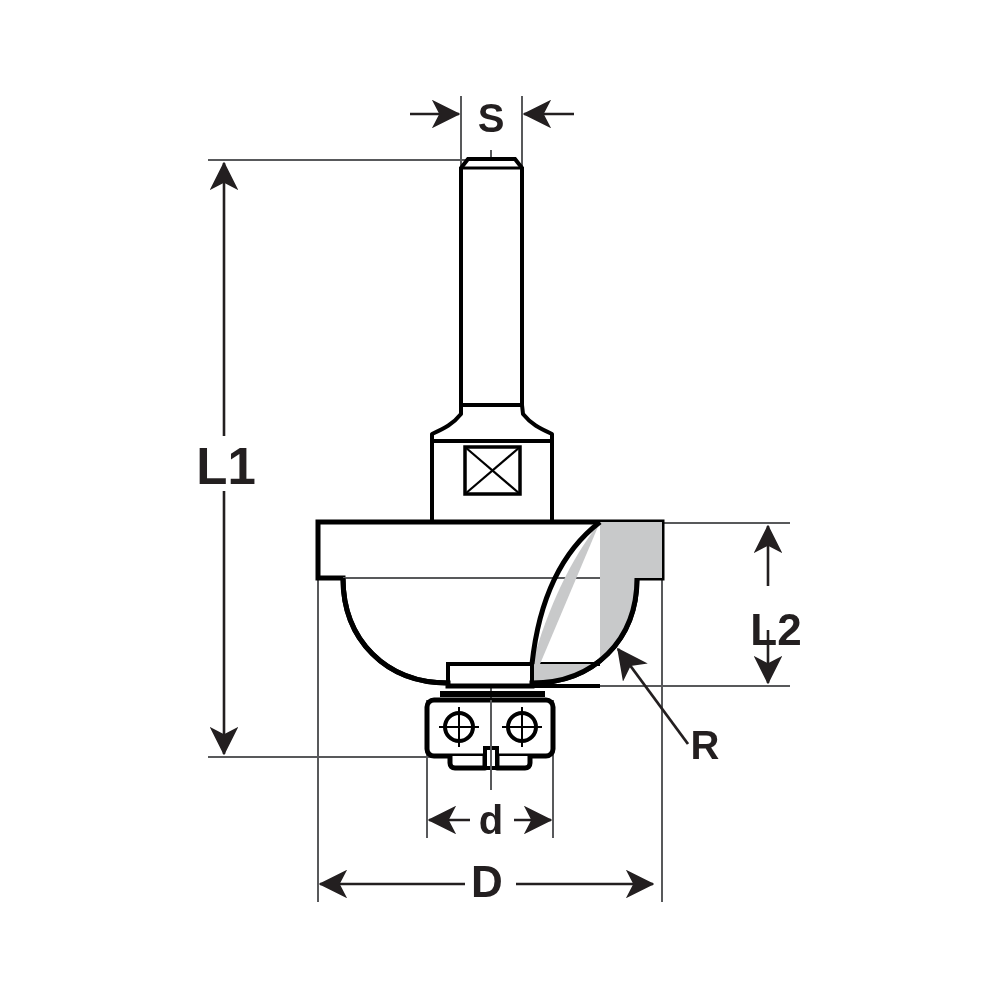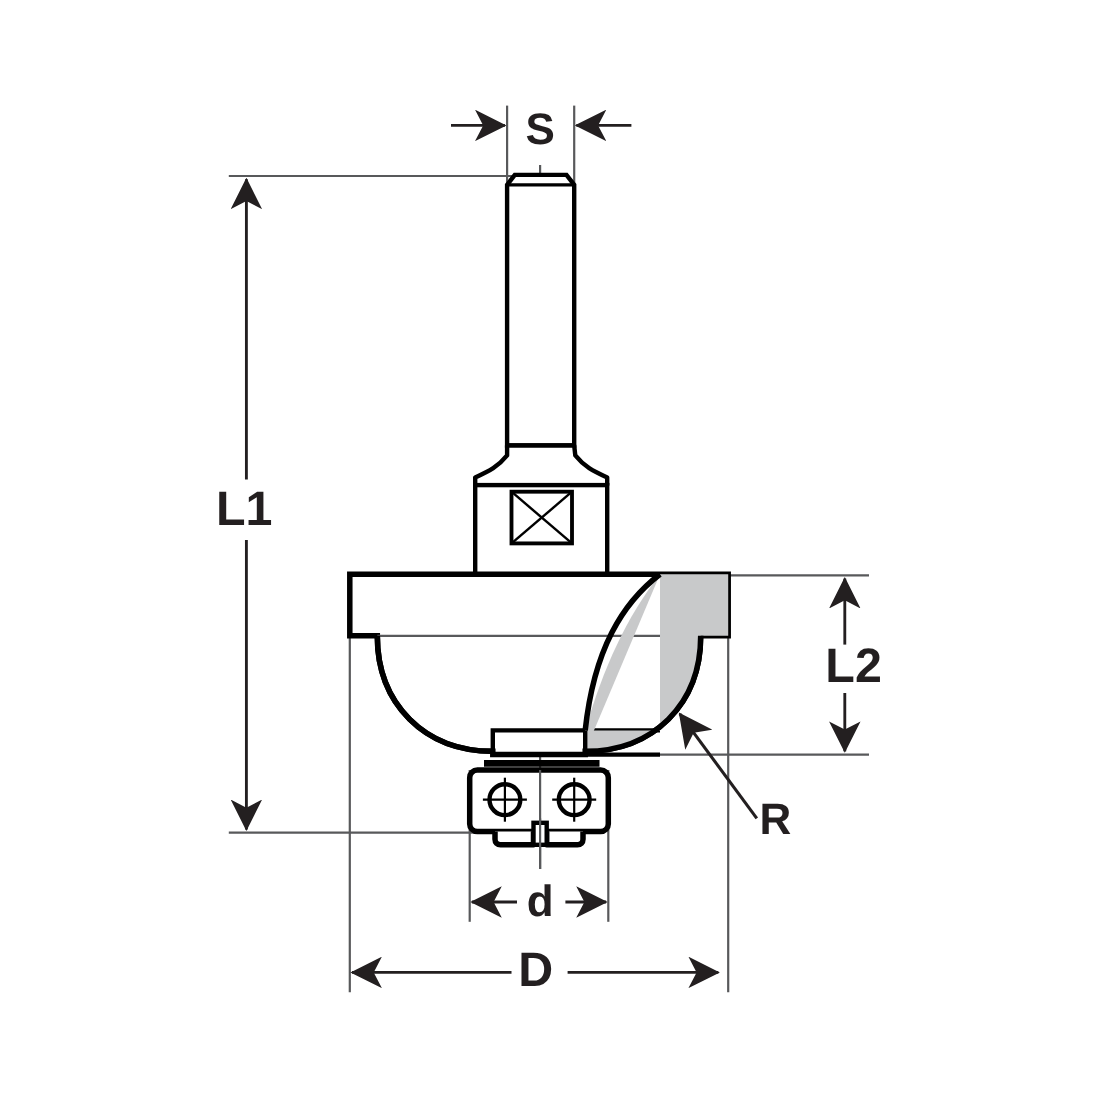--- a/index.html
+++ b/index.html
@@ -166,19 +166,19 @@
     </g>
 
     <g>
       <line x1="465" y1="884" x2="320" y2="884" stroke="#231f20" stroke-width="2.6" marker-end="url(#arrowEnd)"></line>
       <line x1="516" y1="884" x2="653" y2="884" stroke="#231f20" stroke-width="2.6" marker-end="url(#arrowEnd)"></line>
     </g>
 
   </svg>
 
   <div class="dim-label" id="label-S" style="font-size: 40px; left: 477.656px; top: 98px;">S</div>
-  <div class="dim-label" id="label-L1" style="font-size: 44px; left: 196.32px; top: 441px;">L1</div>
-  <div class="dim-label" id="label-L2" style="font-size: 44px; left: 750.32px; top: 584px;">L2</div>
+  <div class="dim-label" id="label-L1" style="font-size: 51px; left: 196.32px; top: 441px;">L1</div>
+  <div class="dim-label" id="label-L2" style="font-size: 44px; left: 750.32px; top: 608px;">L2</div>
   <div class="dim-label" id="label-R" style="font-size: 40px; left: 690.555px; top: 725px;">R</div>
   <div class="dim-label" id="label-d" style="font-size: 40px; left: 478.781px; top: 800px;">d</div>
   <div class="dim-label" id="label-D" style="font-size: 44px; left: 471.109px; top: 860px;">D</div>
 
 </div>
 
 </body></html>

